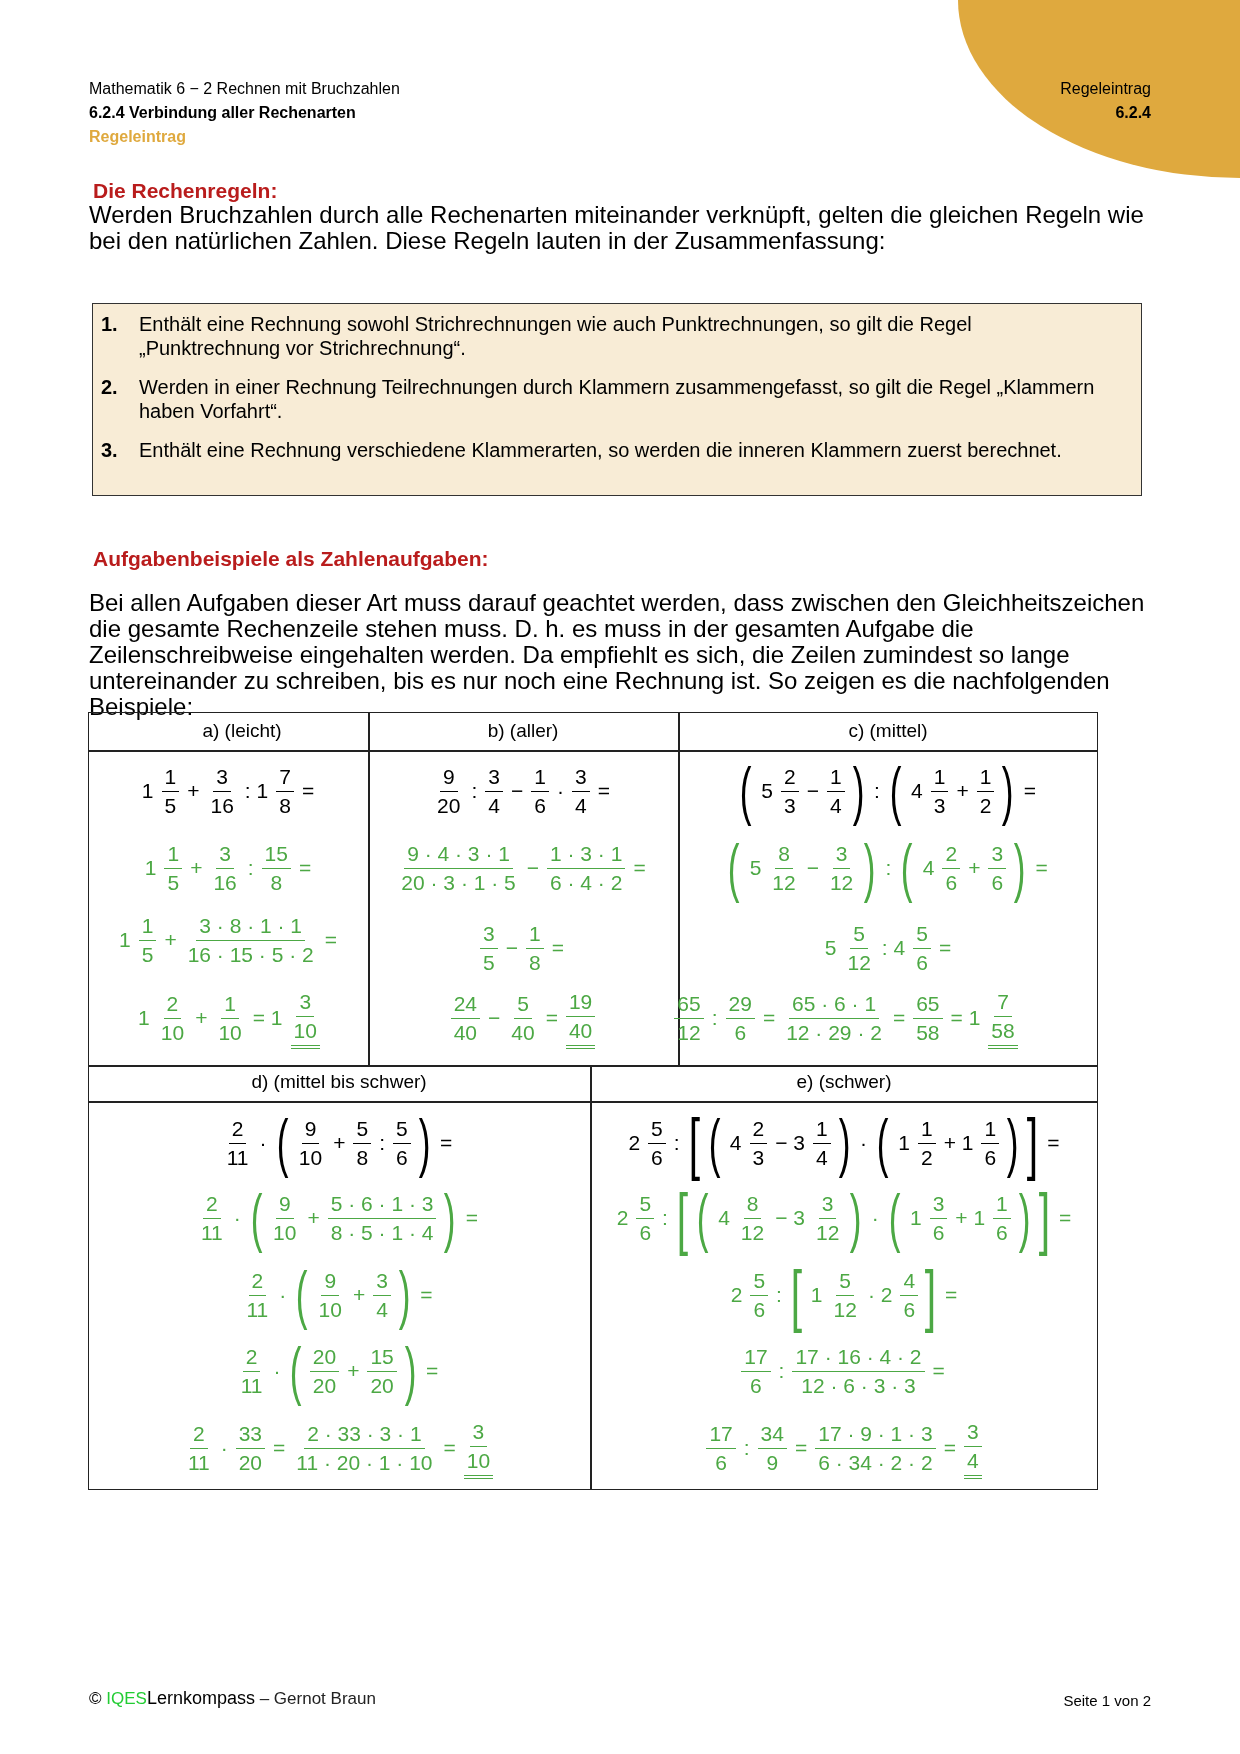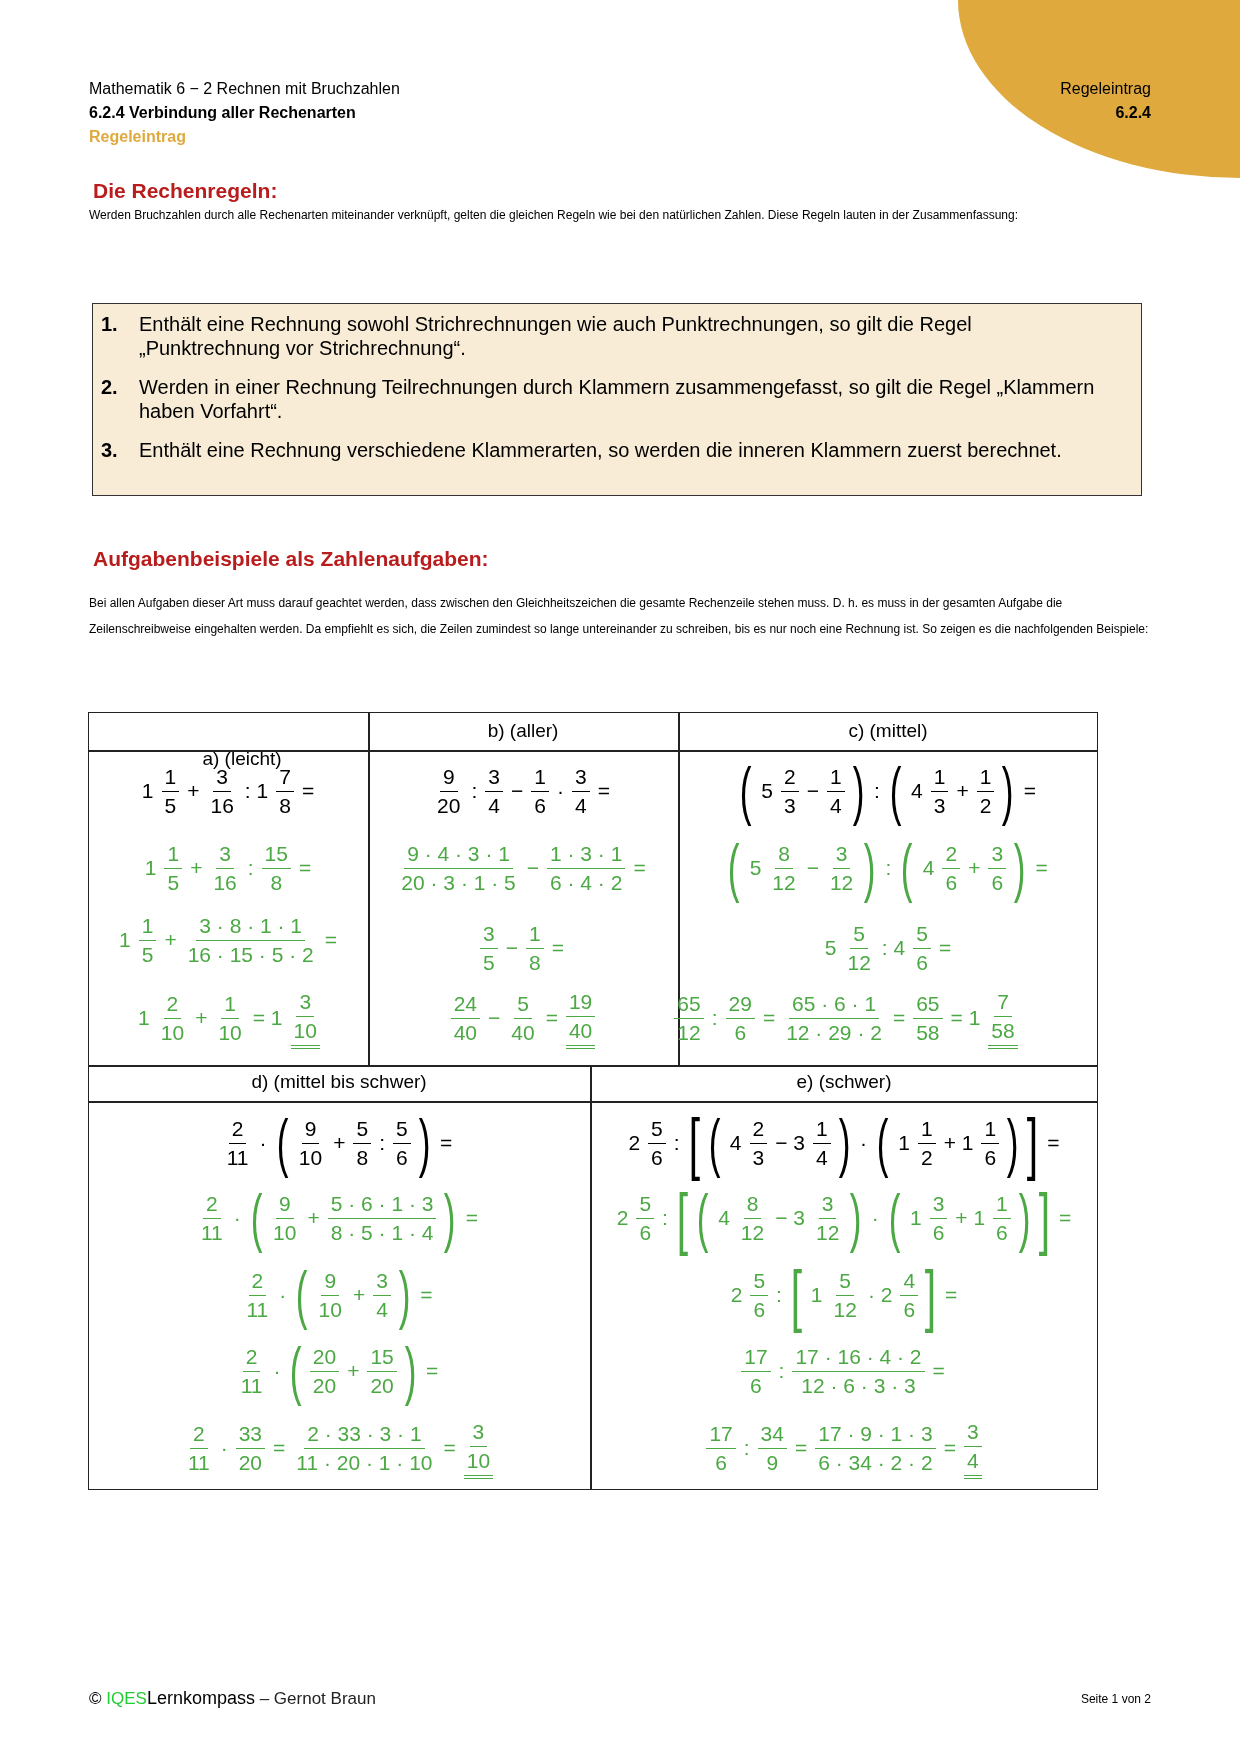--- a/index.html
+++ b/index.html
@@ -6,21 +6,21 @@
   body { width:1240px; height:1754px; position:relative; overflow:hidden;
          font-family:"Liberation Sans", sans-serif; color:#000; }
   .corner { position:absolute; right:0; top:0; width:282px; height:178px; background:#dfa93e;
             border-bottom-left-radius: 282px 178px; }
   .hdr-left { position:absolute; left:89px; top:77px; font-size:16px; line-height:24px; }
   .hdr-left .l2 { font-weight:bold; }
   .hdr-left .l3 { font-weight:bold; color:#dfa93e; }
   .hdr-right { position:absolute; right:89px; top:77px; text-align:right; font-size:16px; line-height:24px; }
   .hdr-right .r2 { font-weight:bold; }
   h2 { position:absolute; left:89px; margin:4px; font-size:21px; font-weight:bold; color:#b91c1c; }
-  .para { position:absolute; left:89px; width:1060px; font-size:12px; line-height:26px; margin:0; }
+  .para { position:absolute; left:89px; width:1060px; font-size:24px; line-height:26px; margin:0; }
   .rules { position:absolute; left:92px; top:303px; width:1050px; height:193px; background:#f8ecd6;
            border:1.5px solid #333; box-sizing:border-box; padding:8px 0 0 8px; }
   .rule { display:flex; font-size:20px; line-height:24px; margin-bottom:15px; }
   .rule .num { width:38px; font-weight:bold; flex:none; }
   .rule .txt { flex:1; padding-right:28px; }
   .box { position:absolute; border:1.5px solid #222; box-sizing:border-box; }
   .hd { position:absolute; font-size:19px; text-align:center; }
   .hline, .vline { position:absolute; background:#222; }
   .math { position:absolute; display:flex; align-items:center; justify-content:center; font-size:21px; white-space:nowrap; }
   .math.black { color:#000; }
@@ -29,21 +29,21 @@
   .frac .n { padding:0 3px; border-bottom:1.5px solid currentColor; }
   .frac .d { padding:0 3px; }
   .frac.dbl .d { border-bottom:4px double currentColor; }
   .op { margin:0 5px; }
   .par { font-size:64px; font-weight:100; transform:scaleX(0.55); line-height:64px; display:inline-block; }
   .brk { font-size:68px; font-weight:100; transform:scaleX(0.6); line-height:68px; display:inline-block; }
   .footer-left { position:absolute; left:89px; top:1688px; font-size:17px; }
   .footer-left .iqes { color:#22cc33; }
   .footer-left .lk { font-size:18px; }
   .footer-left .auth { font-size:17px; color:#222; }
-  .footer-right { position:absolute; right:89px; top:1692px; font-size:12px; }
+  .footer-right { position:absolute; right:89px; top:1692px; font-size:15px; }
 </style>
 </head>
 <body>
 
 <div class="corner"></div>
 
 <div class="hdr-left">
   <div>Mathematik 6 − 2 Rechnen mit Bruchzahlen</div>
   <div class="l2">6.2.4 Verbindung aller Rechenarten</div>
   <div class="l3">Regeleintrag</div>
@@ -75,21 +75,21 @@
 <p class="para" style="top:590px">Bei allen Aufgaben dieser Art muss darauf geachtet werden, dass zwischen den Gleichheitszeichen die gesamte Rechenzeile stehen muss. D. h. es muss in der gesamten Aufgabe die Zeilenschreibweise eingehalten werden. Da empfiehlt es sich, die Zeilen zumindest so lange untereinander zu schreiben, bis es nur noch eine Rechnung ist. So zeigen es die nachfolgenden Beispiele:</p>
 
 <div class="box" style="left:88px; top:712px; width:1010px; height:778px;"></div>
 <div class="hline" style="left:88px; top:750px; width:1010px; height:1.5px;"></div>
 <div class="hline" style="left:88px; top:1065px; width:1010px; height:1.5px;"></div>
 <div class="hline" style="left:88px; top:1101px; width:1010px; height:1.5px;"></div>
 <div class="vline" style="left:368px; top:712px; width:1.5px; height:353px;"></div>
 <div class="vline" style="left:678px; top:712px; width:1.5px; height:353px;"></div>
 <div class="vline" style="left:590px; top:1065px; width:1.5px; height:425px;"></div>
 
-<div class="hd" style="left:88px; top:748px; width:308px;">a) (leicht)</div>
+<div class="hd" style="left:88px; top:720px; width:308px;">a) (leicht)</div>
 <div class="hd" style="left:368px; top:720px; width:310px;">b) (aller)</div>
 <div class="hd" style="left:678px; top:720px; width:420px;">c) (mittel)</div>
 <div class="hd" style="left:88px; top:1071px; width:502px;">d) (mittel bis schwer)</div>
 <div class="hd" style="left:590px; top:1071px; width:508px;">e) (schwer)</div>
 
 <div id="ex-a">
     <div class="math black" style="left: 88px; width: 280px; top: 758px; height: 66px;">
       <span class="op">1</span>
       <span class="frac">
         <span class="n">1</span>

